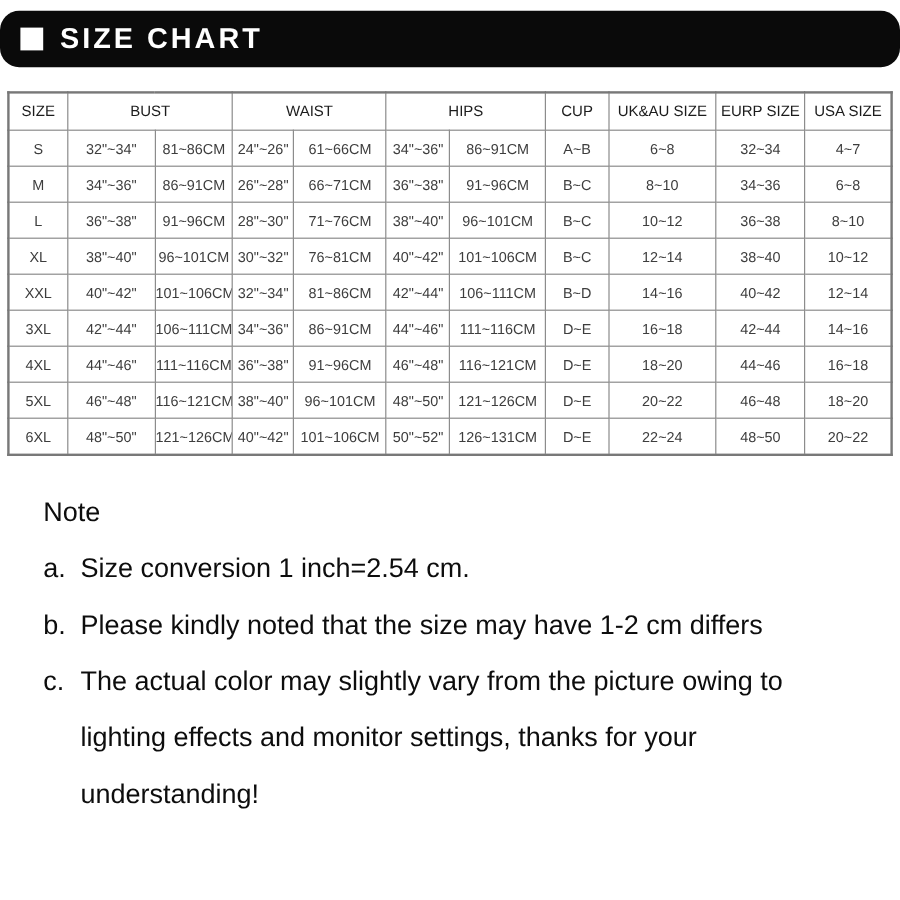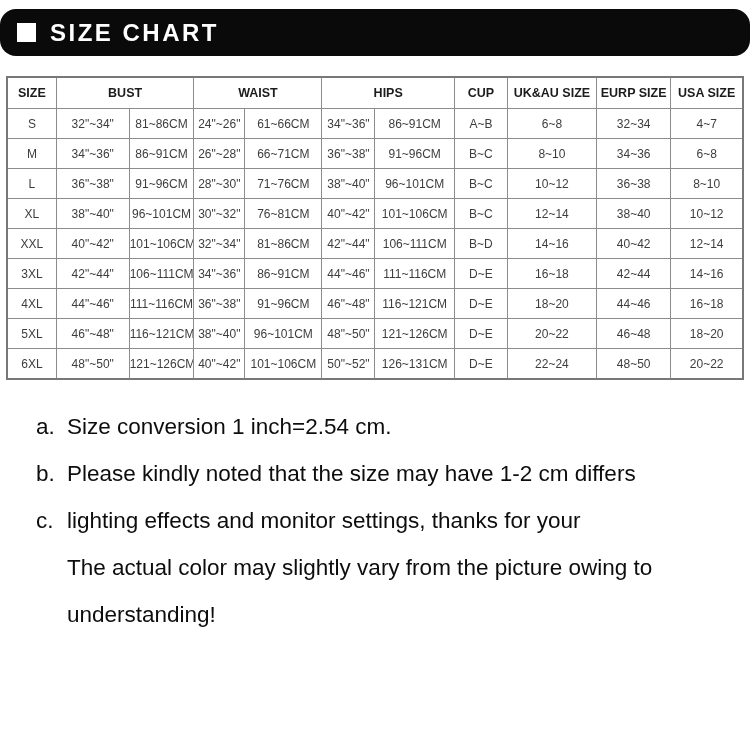--- a/index.html
+++ b/index.html
@@ -51,21 +51,21 @@
     border: 1px solid #8c8c8c;
     text-align: center;
     vertical-align: middle;
     padding: 0;
     overflow: hidden;
     white-space: nowrap;
   }
   .size-table th {
     height: 30px;
     font-size: 12.5px;
-    font-weight: bold;
+    font-weight: normal;
     color: #1c1c1c;
   }
   .size-table td {
     height: 29px;
     font-size: 12px;
     color: #3d3d3d;
   }
 
   
   .notes {
@@ -230,37 +230,38 @@
           <td>126~131CM</td>
           <td>D~E</td>
           <td>22~24</td>
           <td>48~50</td>
           <td>20~22</td>
         </tr>
       </tbody>
   </table>
 
   <div class="notes">
+    <div class="note-heading">Note</div>
     <div id="notes-list">
         <div class="note-item">
           <span class="note-prefix">a.</span>
           <div class="note-lines">
             <div class="note-line">Size conversion 1 inch=2.54 cm.</div>
           </div>
         </div>
         <div class="note-item">
           <span class="note-prefix">b.</span>
           <div class="note-lines">
             <div class="note-line">Please kindly noted that the size may have 1-2 cm differs</div>
           </div>
         </div>
         <div class="note-item">
           <span class="note-prefix">c.</span>
           <div class="note-lines">
+            <div class="note-line">The actual color may slightly vary from the picture owing to</div>
             <div class="note-line">lighting effects and monitor settings, thanks for your</div>
-            <div class="note-line">The actual color may slightly vary from the picture owing to</div>
             <div class="note-line">understanding!</div>
           </div>
         </div>
       </div>
   </div>
 
 </div>
 
 </body></html>

